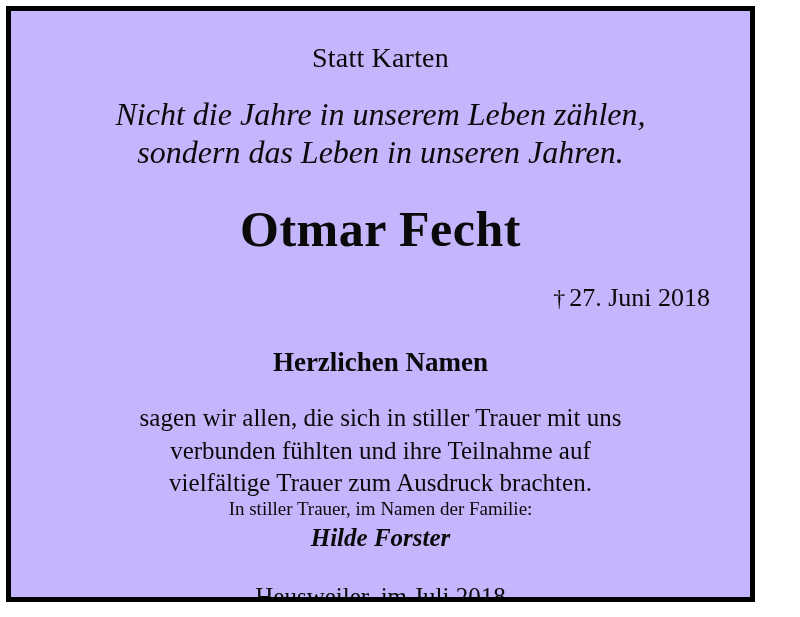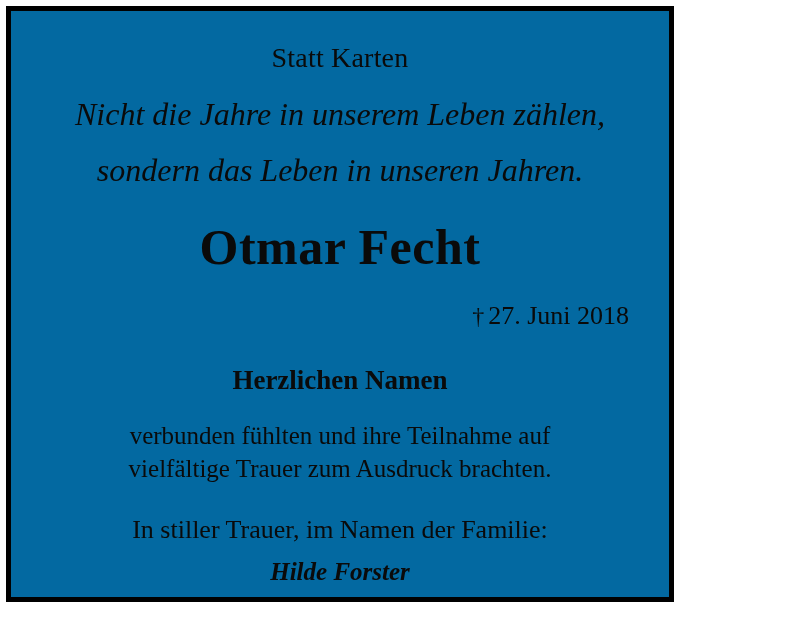--- a/index.html
+++ b/index.html
@@ -11,23 +11,23 @@
     width: 800px;
     height: 617px;
     font-family: "Liberation Serif", serif;
     color: #0a0a0a;
     overflow: hidden;
   }
   .obituary {
     position: absolute;
     left: 6px;
     top: 6px;
-    width: 668px;
+    width: 749px;
     height: 596px;
-    background: #0369a1;
+    background: #c4b5fd;
     border: 5px solid #000000;
     box-sizing: border-box;
     text-align: center;
     overflow: hidden;
   }
   .inner {
     padding: 18px 40px 0 40px;
   }
   .line {
     line-height: 1.18;
@@ -36,21 +36,21 @@
     font-size: 28px;
     margin-top: 12px;
     letter-spacing: 0.2px;
   }
   .verse {
     font-style: italic;
     font-size: 32px;
     margin-top: 22px;
   }
   .verse .line + .line {
-    margin-top: 18px;
+    margin-top: 0;
   }
   .name {
     font-size: 50px;
     font-weight: bold;
     margin-top: 28px;
     letter-spacing: 0.5px;
   }
   .date {
     font-size: 26px;
     margin-top: 24px;
@@ -66,28 +66,27 @@
     margin-top: 34px;
   }
   .thanks-body {
     font-size: 25px;
     margin-top: 24px;
   }
   .thanks-body .line + .line {
     margin-top: 3px;
   }
   .closing {
-    font-size: 26px;
-    margin-top: 32px;
+    font-size: 19px;
   }
   .family {
     font-size: 25px;
     font-weight: bold;
     font-style: italic;
-    margin-top: 11px;
+    margin-top: 3px;
   }
   .place {
     font-size: 25px;
     margin-top: 30px;
   }
 </style>
 </head>
 <body>
 
 <div class="obituary">
@@ -102,20 +101,21 @@
 
     <div class="name line">Otmar Fecht</div>
 
     <div class="date line">
       <span class="dagger">†</span><span>27. Juni 2018</span>
     </div>
 
     <div class="thanks-head line">Herzlichen Namen</div>
 
     <div class="thanks-body">
+      <div class="line">sagen wir allen, die sich in stiller Trauer mit uns</div>
       <div class="line">verbunden fühlten und ihre Teilnahme auf</div>
       <div class="line">vielfältige Trauer zum Ausdruck brachten.</div>
     </div>
 
     <div class="closing line">In stiller Trauer, im Namen der Familie:</div>
 
     <div class="family line">Hilde Forster</div>
 
     <div class="place line">Heusweiler, im Juli 2018</div>
 

